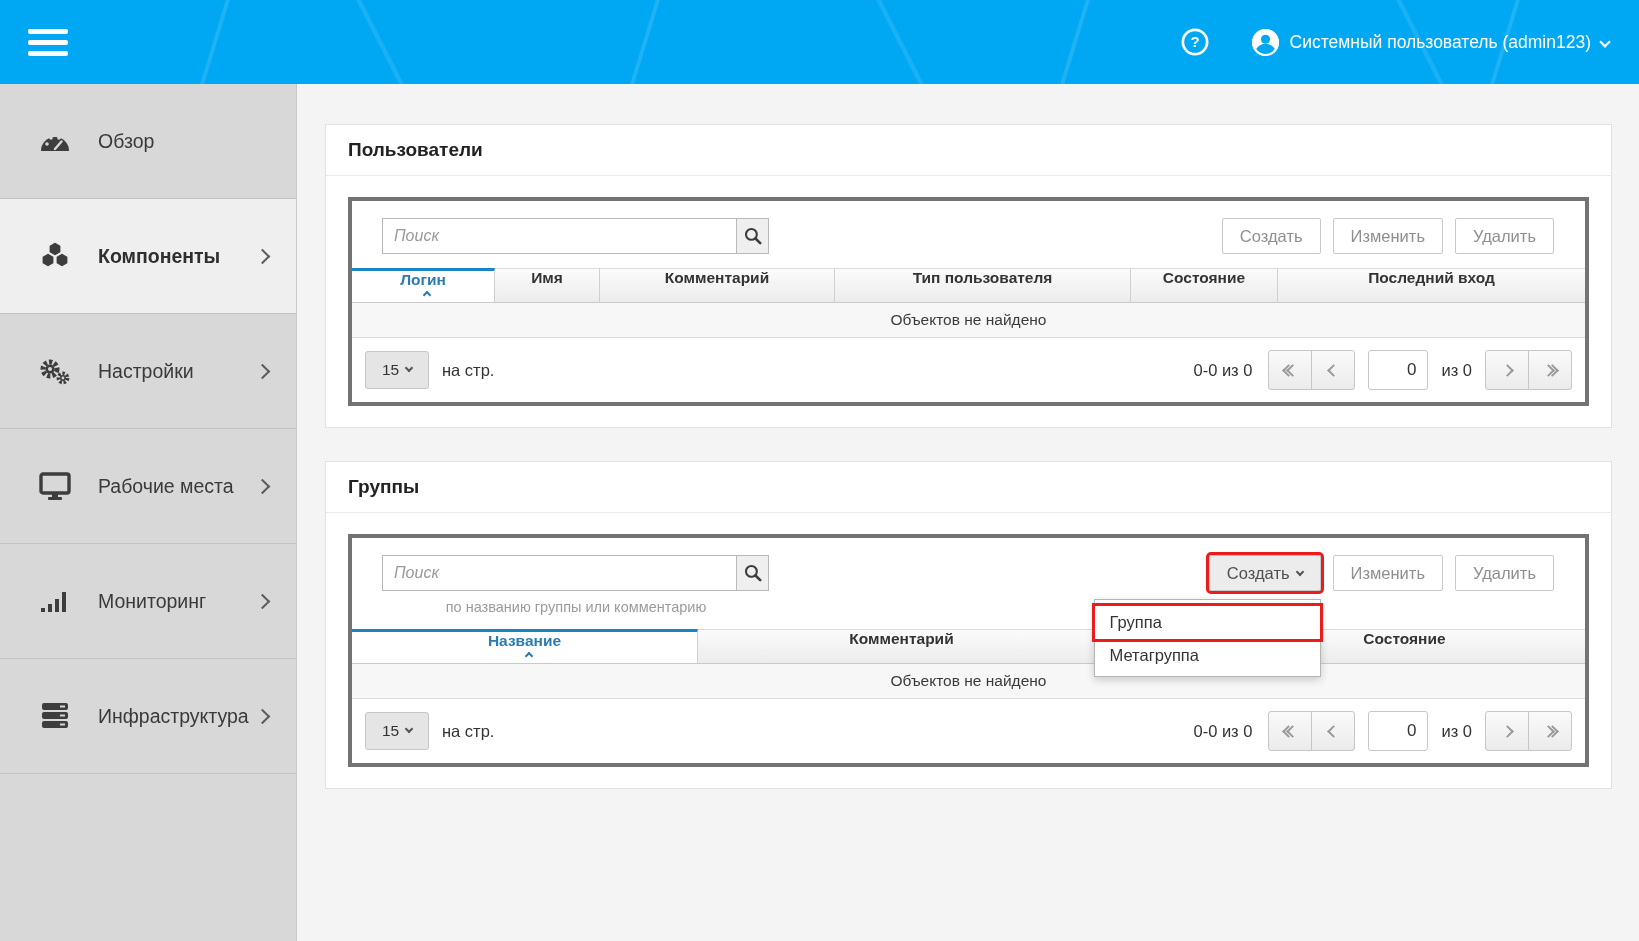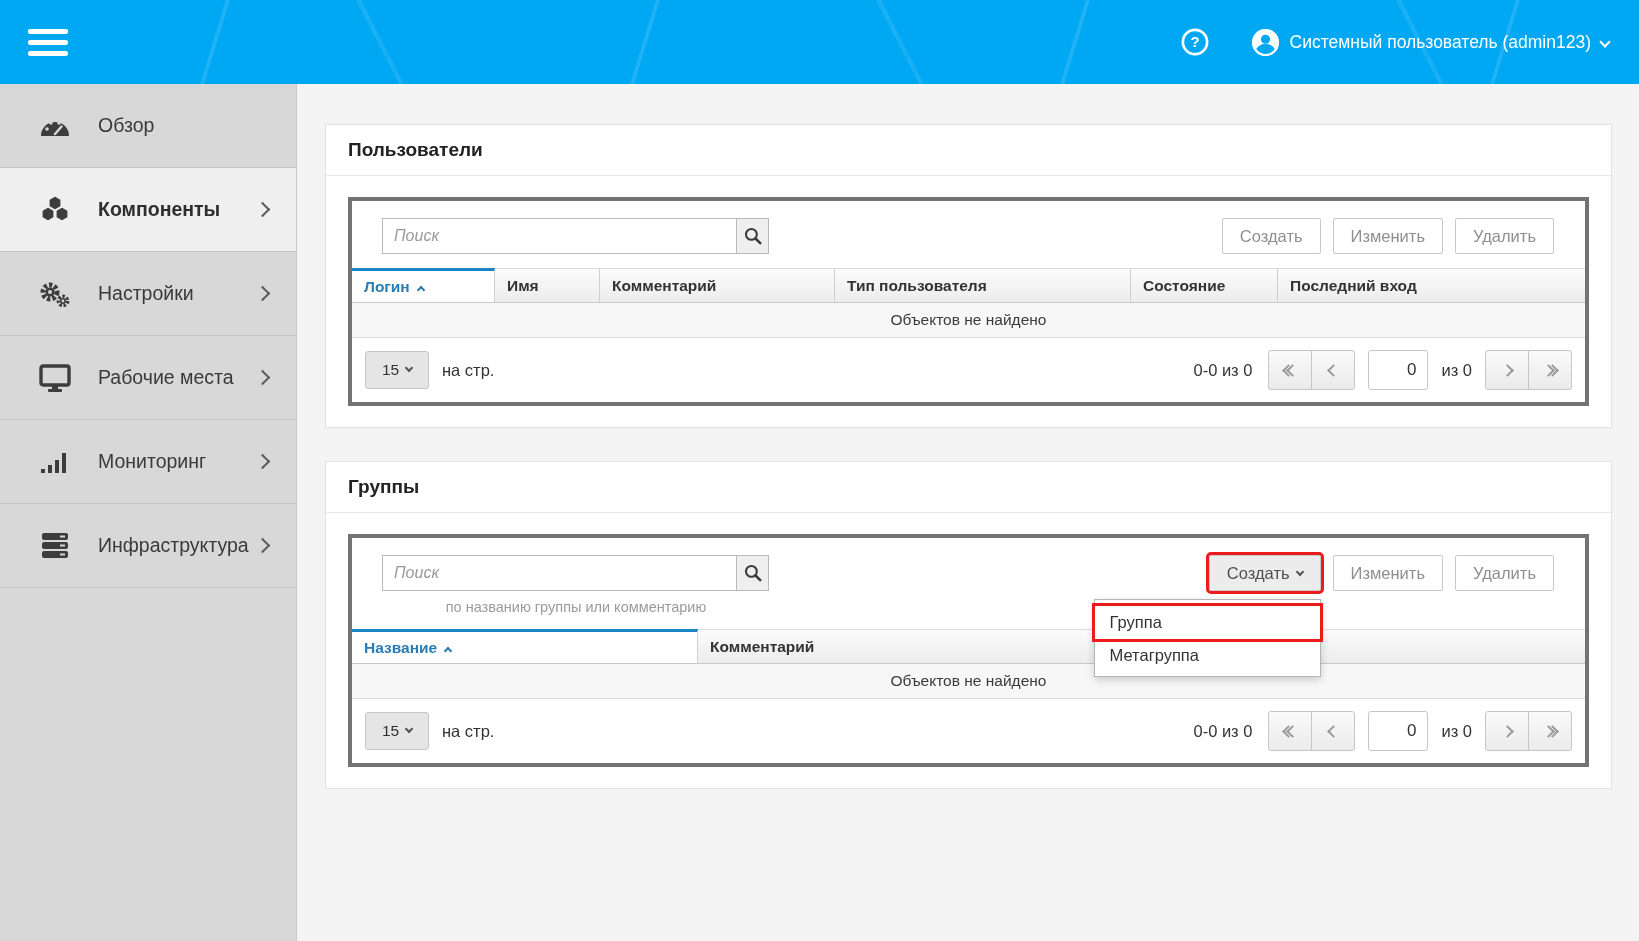--- a/index.html
+++ b/index.html
@@ -28,21 +28,21 @@
   .chev.u { transform:rotate(-135deg); }
   .chev.white { border-color:#fff; width:8px; height:8px; }
   .chev.side { border-color:#5c5c5c; width:11px; height:11px; border-width:2.5px; }
   .chev.crumb { border-color:#9a9a9a; width:6px; height:6px; margin:0 10px; }
   .chev.sort { border-color:#2a7cb4; width:6px; height:6px; border-width:2px; margin-left:8px; position:relative; top:3px; }
   .chev.sm { width:6px; height:6px; border-color:#555; margin-left:7px; position:relative; top:-2px; }
 
   
   .shell { display:flex; height:857px; }
   .sidebar { width:297px; flex:none; background:#d8d8d8; border-right:1px solid #c9c9c9; }
-  .side-item { height:84px; display:flex; align-items:center; padding:0 28px 0 38px;
+  .side-item { height:115px; display:flex; align-items:center; padding:0 28px 0 38px;
     border-bottom:1px solid #c3c3c3; cursor:pointer; background:#d8d8d8; }
   .side-item .s-ico { width:34px; flex:none; display:flex; justify-content:center; }
   .side-item .s-label { margin-left:26px; font-size:19.5px; color:#3a3a3a; }
   .side-item .s-arrow { margin-left:auto; }
   .side-item.active { background:#efefef; }
   .side-item.active .s-label { font-weight:bold; color:#2f2f2f; }
 
   .main { flex:1; padding:40px 27px 0 28px; }
 
   .breadcrumb { display:flex; align-items:center; font-size:17.5px; margin-bottom:33px; padding-left:0; }
@@ -75,21 +75,21 @@
 
   .dropdown { position:absolute; top:calc(100% + 8px); right:0; width:227px; z-index:20;
     background:#fff; border:1px solid #b5b5b5; box-shadow:0 3px 8px rgba(0,0,0,.18); padding:6px 0 4px; }
   .dd-item { height:33px; display:flex; align-items:center; padding:0 15px; font-size:16.5px; color:#333;
     cursor:pointer; background:#fff; }
 
   
   .tbl-head { display:flex; }
   .th { height:35px; display:flex; align-items:center; padding:0 12px; font-size:15.5px; font-weight:bold;
     color:#333; background:linear-gradient(#fbfbfb,#ececec); border-top:1px solid #dcdcdc;
-    border-bottom:1px solid #c9c9c9; border-right:1px solid #cfcfcf; cursor:pointer; }
+    border-bottom:1px solid #c9c9c9; border-right:1px solid #cfcfcf; cursor:pointer;flex-direction:column; }
   .th:last-child { border-right:none; flex:1; }
   .th.sorted { background:#fff; border-top:3px solid #1b84c2; color:#2a7cb4; }
   .ut1{width:143px;flex:none;} .ut2{width:105px;flex:none;} .ut3{width:235px;flex:none;}
   .ut4{width:296px;flex:none;} .ut5{width:147px;flex:none;}
   .gt1{width:346px;flex:none;} .gt2{width:408px;flex:none;} .gt3{width:118px;flex:none;}
   .empty-row { height:35px; background:#f7f7f7; border-bottom:1px solid #dcdcdc;
     display:flex; align-items:center; justify-content:center; font-size:15.5px; color:#3a3a3a; }
 
   
   .pager { display:flex; align-items:center; padding:12px 13px; }

